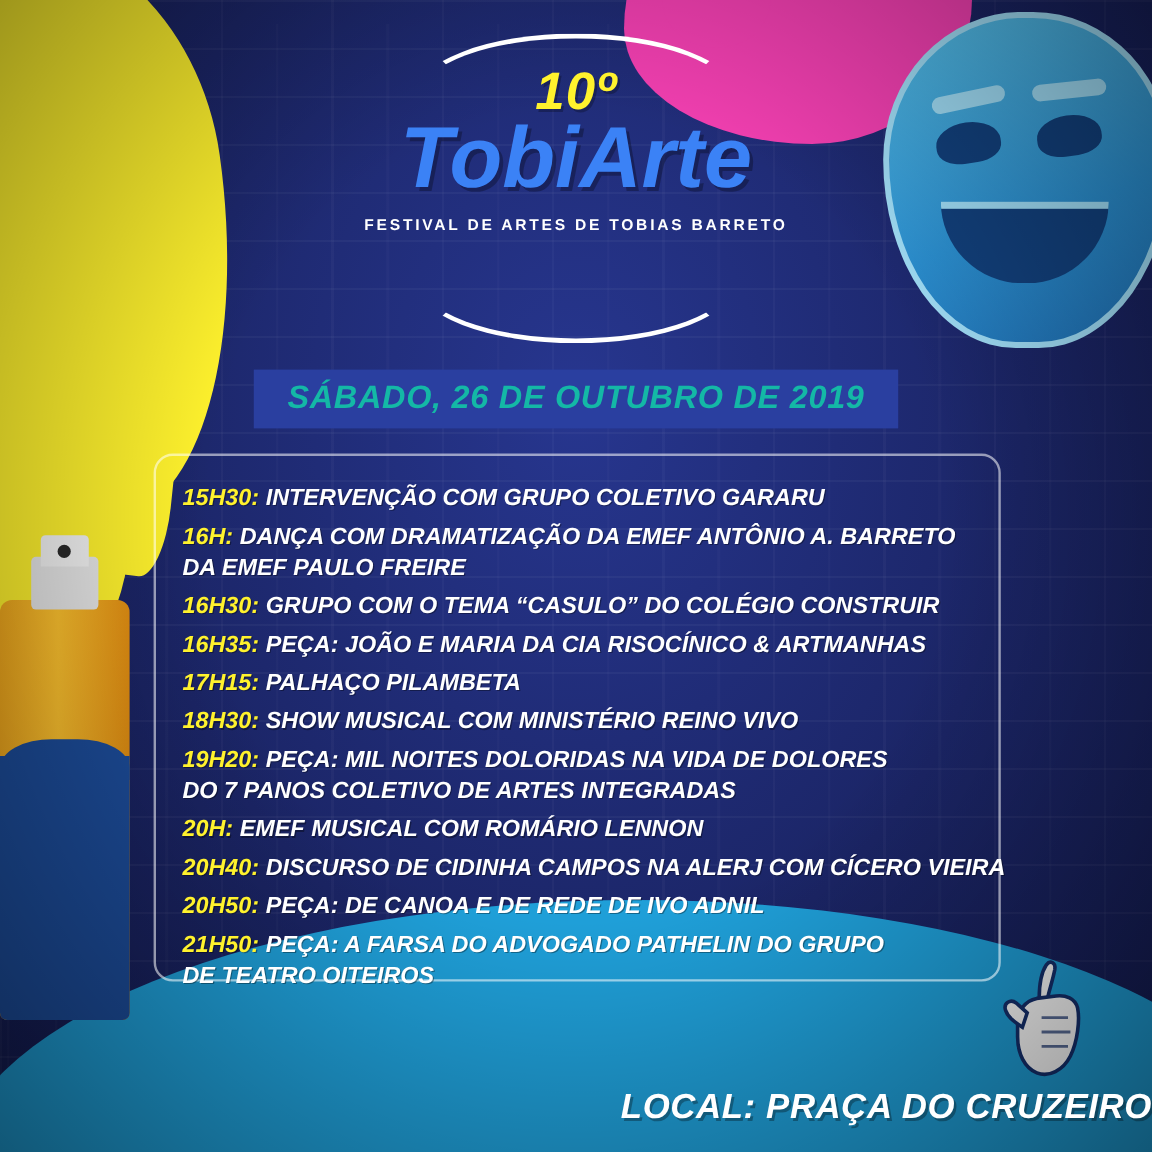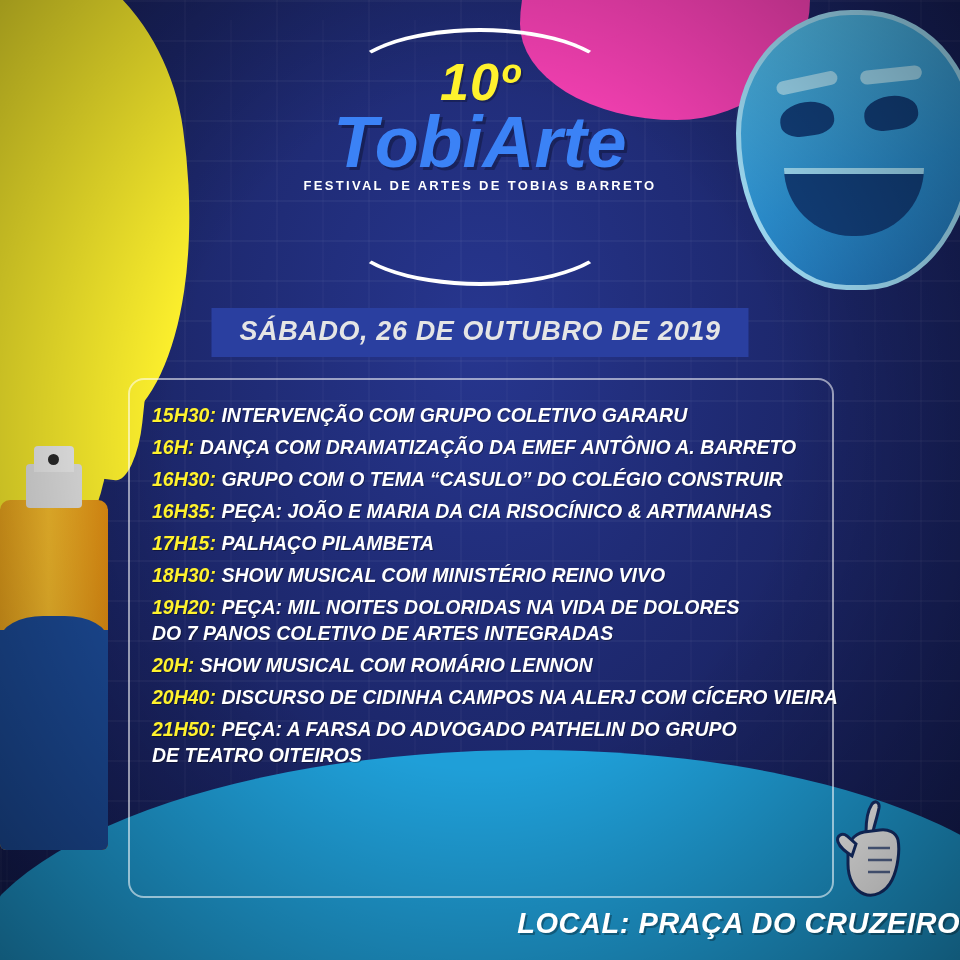--- a/index.html
+++ b/index.html
@@ -271,72 +271,73 @@
   }
   .logo-arc-bottom {
     top: 160px;
     border-color: transparent transparent #fff transparent;
   }
   .logo-num {
     position: relative;
     display: block;
     margin-top: 30px;
     color: #fff22d;
-    font-size: 52px;
+    font-size: 44px;
     font-weight: bold;
     font-style: italic;
     letter-spacing: 1px;
     text-shadow: 2px 2px 0 rgba(0,0,0,.25);
   }
   .logo-title {
     position: relative;
     display: block;
     margin-top: -6px;
     font-size: 72px;
     font-weight: bold;
     font-style: italic;
     line-height: 1;
     text-shadow: 3px 3px 0 rgba(0,0,0,.28);
   }
   .logo-title .tobi { color: #3b82f6; }
   .logo-title .arte { color: #3b82f6; }
   .logo-sub {
     position: relative;
     display: block;
+    margin-top: 12px;
     color: #ffffff;
     font-size: 13px;
     font-weight: bold;
     letter-spacing: 2.3px;
     text-transform: uppercase;
   }
 
   
   .date-banner {
     position: absolute;
     left: 50%;
     transform: translateX(-50%);
     top: 308px;
     background: #2a3fa0;
-    color: #e5e5e5;
+    color: #14b8a6;
     font-size: 27px;
     font-weight: bold;
     font-style: italic;
     letter-spacing: .6px;
     padding: 8px 28px 10px;
     white-space: nowrap;
     box-shadow: 0 0 0 0 rgba(0,0,0,0);
   }
 
   
   .schedule {
     position: absolute;
     left: 128px;
     top: 378px;
     width: 706px;
-    height: 520px;
+    height: 440px;
     border: 2px solid rgba(255,255,255,.55);
     border-radius: 16px;
     box-sizing: border-box;
     padding: 26px 18px 10px 22px;
   }
   .sched-line {
     color: #ffffff;
     font-size: 19.5px;
     font-weight: bold;
     font-style: italic;
@@ -423,28 +424,30 @@
     </span>
     <span class="logo-sub">Festival de Artes de Tobias Barreto</span>
   </div>
 
   <div class="date-banner">SÁBADO, 26 DE OUTUBRO DE 2019</div>
 
   <div class="schedule">
     <div id="schedule-list">
         <div class="sched-line"><span class="t">15H30:</span><span> INTERVENÇÃO COM GRUPO COLETIVO GARARU</span></div>
         <div class="sched-line"><span class="t">16H:</span><span> DANÇA COM DRAMATIZAÇÃO DA EMEF ANTÔNIO A. BARRETO</span></div>
+        <div class="sched-line cont">DA EMEF PAULO FREIRE</div>
         <div class="sched-line"><span class="t">16H30:</span><span> GRUPO COM O TEMA “CASULO” DO COLÉGIO CONSTRUIR</span></div>
         <div class="sched-line"><span class="t">16H35:</span><span> PEÇA: JOÃO E MARIA DA CIA RISOCÍNICO &amp; ARTMANHAS</span></div>
         <div class="sched-line"><span class="t">17H15:</span><span> PALHAÇO PILAMBETA</span></div>
         <div class="sched-line"><span class="t">18H30:</span><span> SHOW MUSICAL COM MINISTÉRIO REINO VIVO</span></div>
         <div class="sched-line"><span class="t">19H20:</span><span> PEÇA: MIL NOITES DOLORIDAS NA VIDA DE DOLORES</span></div>
         <div class="sched-line cont">DO 7 PANOS COLETIVO DE ARTES INTEGRADAS</div>
-        <div class="sched-line"><span class="t">20H:</span><span> SHOW MUSICAL COM ROMÁRIO LENNON</span></div>
+        <div class="sched-line"><span class="t">20H:</span><span> EMEF MUSICAL COM ROMÁRIO LENNON</span></div>
         <div class="sched-line"><span class="t">20H40:</span><span> DISCURSO DE CIDINHA CAMPOS NA ALERJ COM CÍCERO VIEIRA</span></div>
+        <div class="sched-line"><span class="t">20H50:</span><span> PEÇA: DE CANOA E DE REDE DE IVO ADNIL</span></div>
         <div class="sched-line"><span class="t">21H50:</span><span> PEÇA: A FARSA DO ADVOGADO PATHELIN DO GRUPO</span></div>
         <div class="sched-line cont"> DE TEATRO OITEIROS</div>
       </div>
   </div>
 
   <div class="footer">LOCAL: PRAÇA DO CRUZEIRO</div>
 
 </div>
 
 </body></html>

